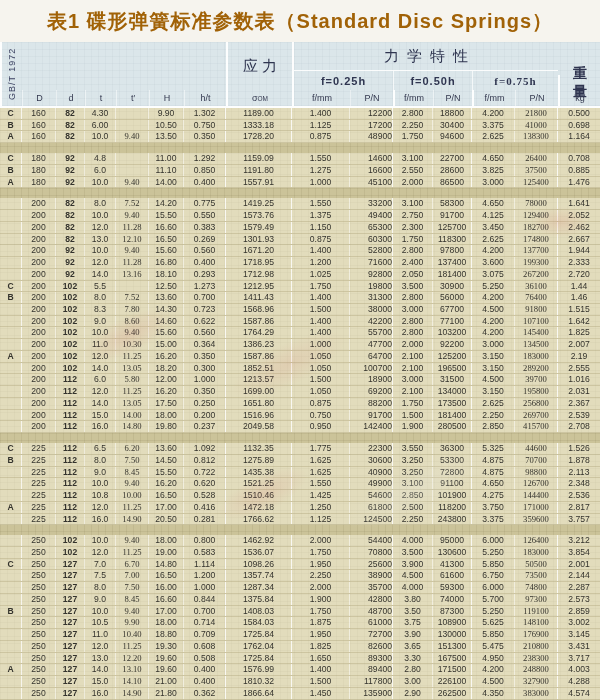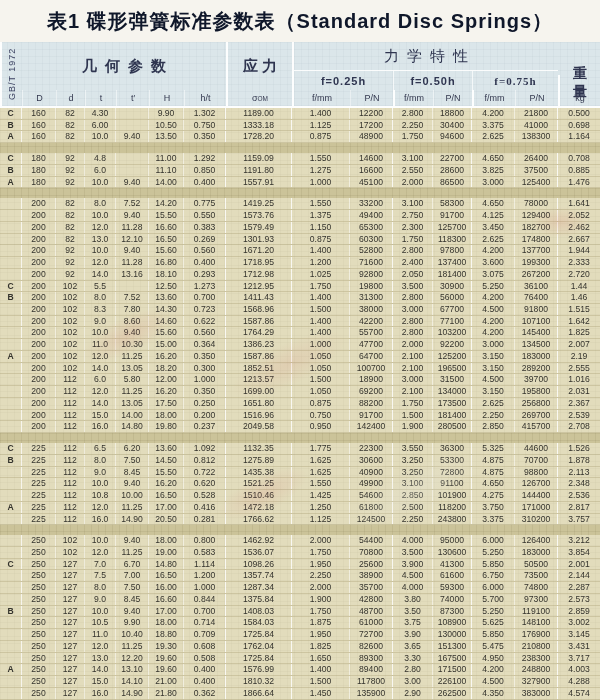--- a/index.html
+++ b/index.html
@@ -1,37 +1,37 @@
 <!DOCTYPE html>
 <html><head>
 <meta charset="utf-8">
 <style>
   html,body{margin:0;padding:0;background:#ffffff;}
   .page{position:relative;width:600px;height:700px;background:#f6f4ee;
         font-family:"Liberation Sans",sans-serif;overflow:hidden;}
   .title{height:42px;display:flex;align-items:center;justify-content:center;
-         font-size:20px;font-weight:bold;color:#0f172a;letter-spacing:1px;}
+         font-size:20px;font-weight:bold;color:#a16207;letter-spacing:1px;}
   .sheet{position:absolute;top:42px;left:0;width:600px;height:658px;}
 
   
   .thead{position:relative;display:grid;box-sizing:border-box;
          grid-template-columns:22px 34px 29px 31px 33px 35px 42px 66px 58px 43px 40px 39px 43px 43px 42px;
          grid-template-rows:29px 19px 16px;height:66px;
          background-color:#dbe6ea;
          background-image:
            repeating-linear-gradient(0deg, rgba(120,140,150,.06) 0 1px, transparent 1px 7px),
            repeating-linear-gradient(90deg, rgba(120,140,150,.06) 0 1px, transparent 1px 7px);
          border-bottom:2px solid rgba(255,255,255,.95);
          color:#2f3550;}
   .hcell{display:flex;align-items:center;justify-content:center;box-sizing:border-box;}
   .h-gbt{grid-row:1/4;grid-column:1;border-right:2px solid rgba(255,255,255,.95);
          writing-mode:vertical-rl;transform:rotate(180deg);
          font-size:9px;letter-spacing:1px;color:#3a4060;}
   .h-geom{grid-row:1/3;grid-column:2/8;font-size:15px;font-weight:bold;letter-spacing:8px;padding-left:8px;}
-  .h-stress{grid-row:1/3;grid-column:8/9;font-size:15px;font-weight:bold;letter-spacing:4px;padding-left:4px;
+  .h-stress{grid-row:1/3;grid-column:8/9;font-size:15px;font-weight:normal;letter-spacing:4px;padding-left:4px;
             border-left:2px solid rgba(255,255,255,.95);}
   .h-mech{grid-row:1/2;grid-column:9/15;font-size:15px;font-weight:normal;letter-spacing:8px;padding-left:8px;
           border-left:2px solid rgba(255,255,255,.95);border-bottom:1px solid rgba(255,255,255,.9);}
   .h-weight{grid-row:1/3;grid-column:15/16;font-size:14px;font-weight:bold;
             border-left:2px solid rgba(255,255,255,.95);text-align:center;margin-top:33px;}
   .h-weight span{width:1em;line-height:1.25;display:block;}
   .h-f{grid-row:2/3;font-size:11px;font-weight:bold;letter-spacing:1px;}
   .h-f025{grid-column:9/11;border-left:2px solid rgba(255,255,255,.95);}
   .h-f050{grid-column:11/13;border-left:1px solid rgba(255,255,255,.7);}
   .h-f075{grid-column:13/15;border-left:1px solid rgba(255,255,255,.7);font-family:Liberation Serif, serif;}
@@ -47,26 +47,26 @@
            repeating-linear-gradient(90deg, rgba(120,110,70,.12) 0 1px, transparent 1px 7px);}
   .row{display:flex;height:11.74px;box-sizing:border-box;
        background:rgba(250,246,224,.5);
        border-bottom:1px solid rgba(150,140,95,.28);}
   .sep{height:10px;}
   .cell{flex:0 0 auto;box-sizing:border-box;text-align:center;
         font-size:8.6px;line-height:10.6px;color:#34332d;
         white-space:nowrap;overflow:hidden;
         border-right:1px solid rgba(255,255,255,.5);}
   .c0{width:22px;font-weight:bold;border-right:1px solid rgba(255,255,255,.75);}
-  .c1{width:34px;} .c2{width:29px;} .c3{width:31px;} .c4{width:33px;}
+  .c1{width:34px;} .c2{width:29px;font-weight:bold;} .c3{width:31px;} .c4{width:33px;font-family:Liberation Serif, serif;}
   .c5{width:35px;} .c6{width:42px;border-right:1px solid rgba(255,255,255,.8);}
   .c7{width:66px;border-right:1px solid rgba(255,255,255,.8);text-align:center;}
-  .c8{width:58px;} .c9{width:43px;border-right:1px solid rgba(255,255,255,.8);}
+  .c8{width:58px;} .c9{width:43px;border-right:1px solid rgba(255,255,255,.8);text-align:right;}
   .c10{width:40px;} .c11{width:39px;border-right:1px solid rgba(255,255,255,.8);}
-  .c12{width:43px;} .c13{width:43px;border-right:1px solid rgba(255,255,255,.8);}
+  .c12{width:43px;} .c13{width:43px;border-right:1px solid rgba(255,255,255,.8);font-family:Liberation Serif, serif;}
   .c14{width:42px;border-right:none;}
 
   
   .watermark{position:absolute;left:80px;top:140px;width:400px;height:420px;
              transform:rotate(-26deg);pointer-events:none;
              background:
                radial-gradient(70px 26px at 22% 22%, rgba(205,85,85,.13), transparent 70%),
                radial-gradient(90px 30px at 55% 45%, rgba(205,85,85,.10), transparent 70%),
                radial-gradient(70px 26px at 35% 70%, rgba(205,85,85,.12), transparent 70%),
                radial-gradient(110px 34px at 70% 85%, rgba(230,230,220,.28), transparent 70%);}
@@ -76,21 +76,20 @@
 </head>
 <body>
 
 <div class="page">
   <div class="title">表1 碟形弹簧标准参数表（Standard Disc Springs）</div>
 
   <div class="sheet">
 
     <div class="thead">
       <div class="hcell h-gbt">GB/T 1972</div>
-      <div class="hcell h-geom">几何参数</div>
       <div class="hcell h-stress">应力</div>
       <div class="hcell h-mech">力学特性</div>
       <div class="hcell h-weight">
         <span>重量</span>
       </div>
       <div class="hcell h-f h-f025">f=0.25h</div>
       <div class="hcell h-f h-f050">f=0.50h</div>
       <div class="hcell h-f h-f075">f=0.75h</div>
 
       <div class="hcell h-sub" style="grid-column:2">D</div>
@@ -667,21 +666,21 @@
           <div class="cell c3">16.0</div>
           <div class="cell c4">14.90</div>
           <div class="cell c5">20.50</div>
           <div class="cell c6">0.281</div>
           <div class="cell c7">1766.62</div>
           <div class="cell c8">1.125</div>
           <div class="cell c9">124500</div>
           <div class="cell c10">2.250</div>
           <div class="cell c11">243800</div>
           <div class="cell c12">3.375</div>
-          <div class="cell c13">310200</div>
+          <div class="cell c13">359600</div>
           <div class="cell c14">3.757</div>
         </div>
         <div class="sep"></div>
         <div class="row">
           <div class="cell c0"></div>
           <div class="cell c1">250</div>
           <div class="cell c2">102</div>
           <div class="cell c3">10.0</div>
           <div class="cell c4">9.40</div>
           <div class="cell c5">18.00</div>

